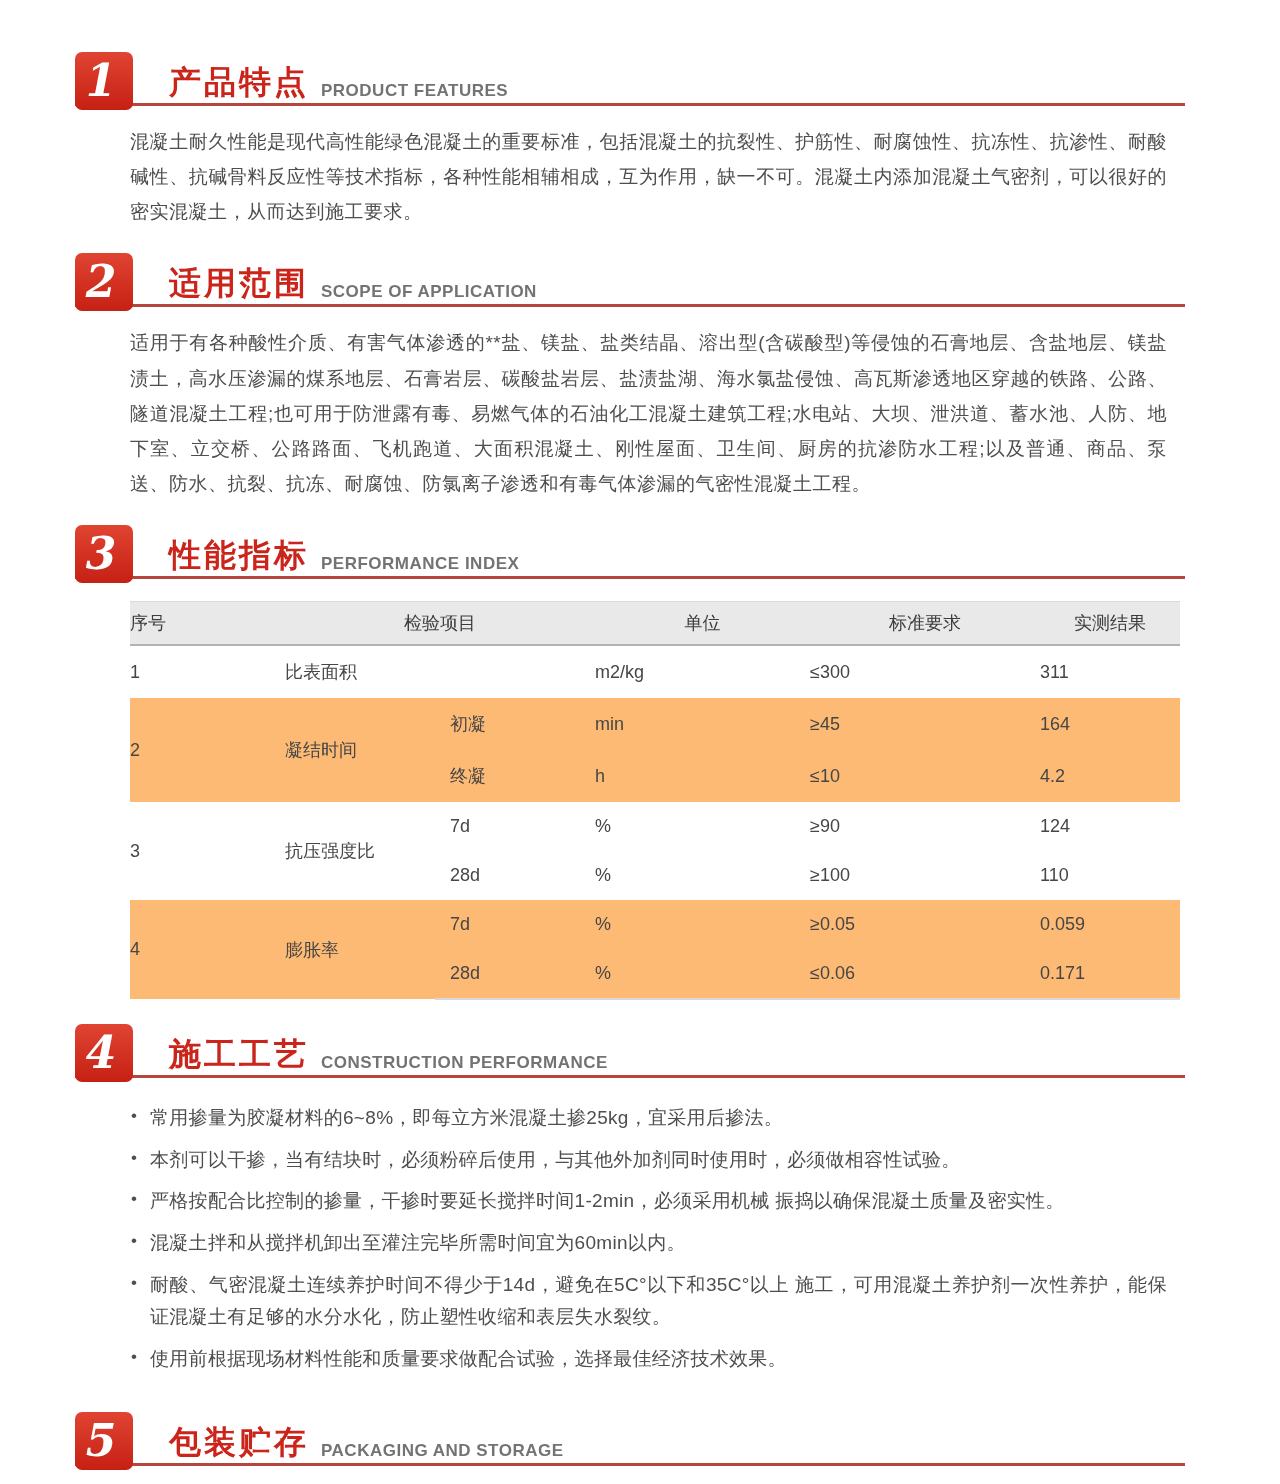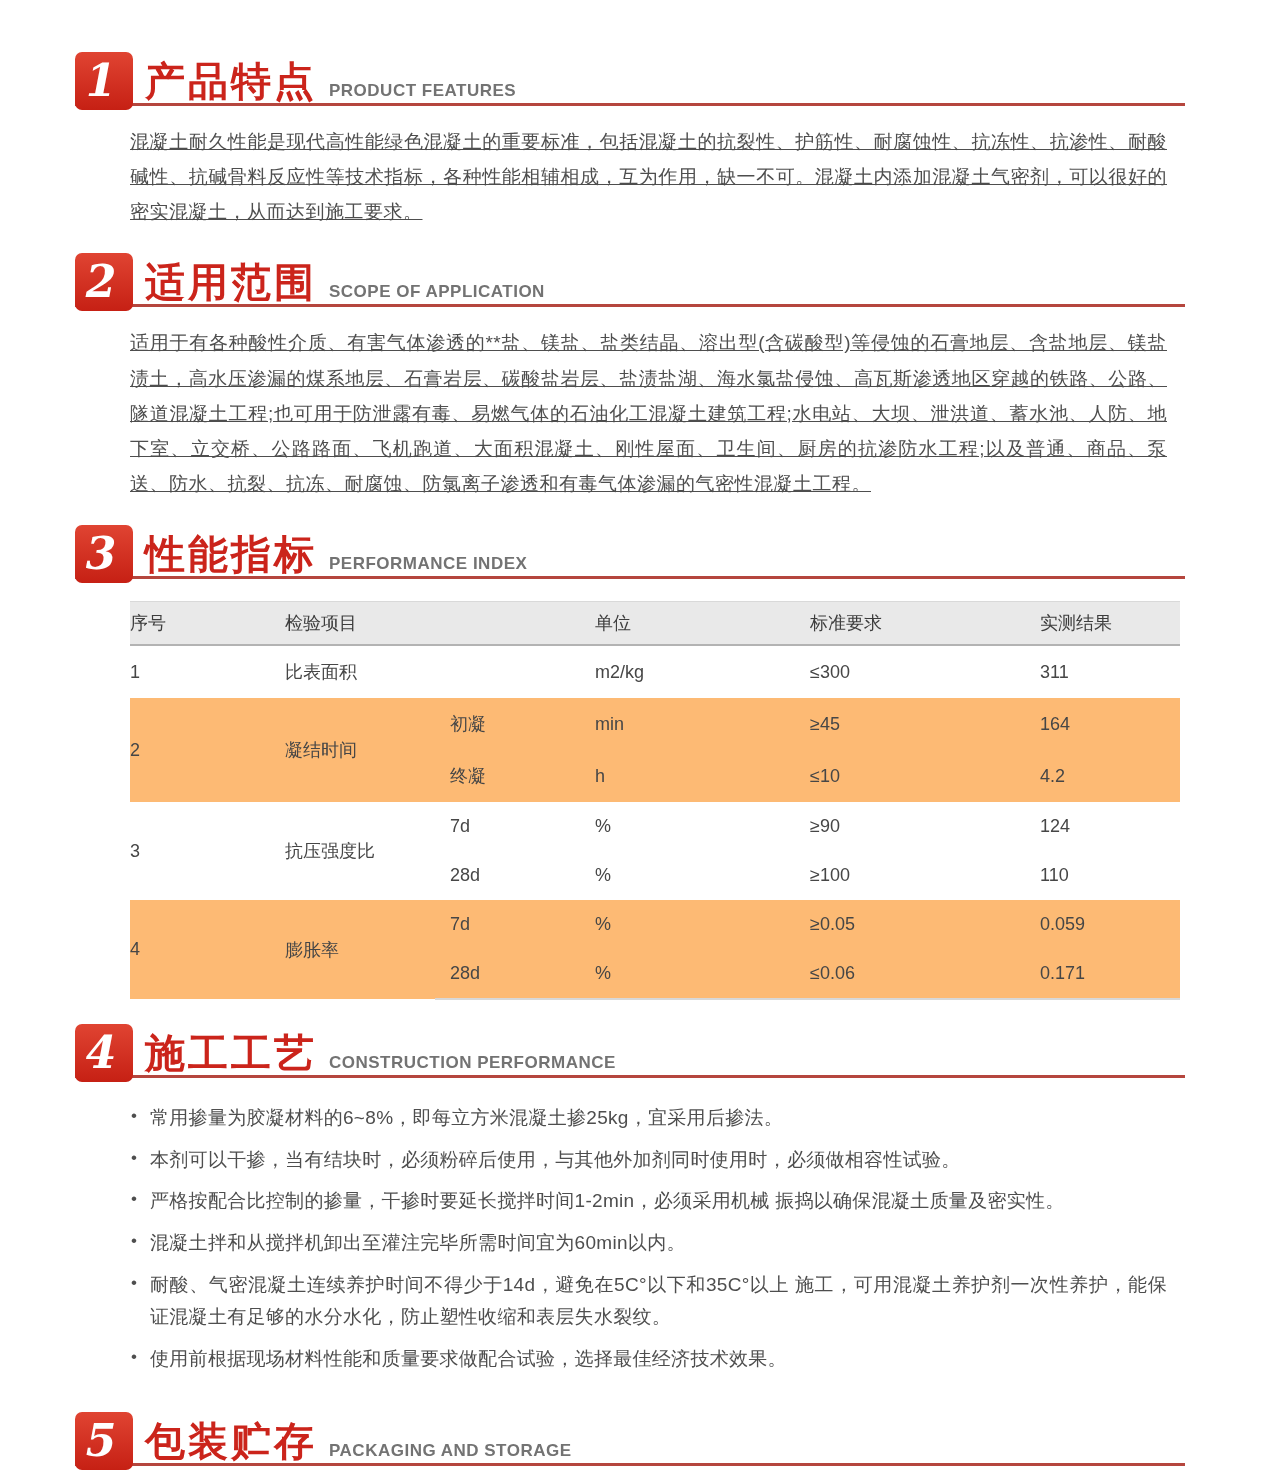--- a/index.html
+++ b/index.html
@@ -21,45 +21,45 @@
     background:linear-gradient(#e04432,#c62014);
     border-radius:7px;
     color:#ffffff; font-style:italic; font-weight:bold;
     font-family:"DejaVu Serif","Liberation Serif",serif;
     font-size:44px; line-height:1;
     display:flex; align-items:center; justify-content:center;
     padding-right:6px;
   }
   .sec-title-zh {
     position:relative; z-index:2;
-    margin-left:12px; padding-bottom:9px;
-    font-size:40px; font-weight:bold; color:#cb241b;
-    letter-spacing:3px; line-height:1;
+    margin-left:36px; padding-bottom:9px;
+    font-size:32px; font-weight:bold; color:#cb241b;
+    letter-spacing:3px; line-height:1;font-family:Liberation Mono, monospace;
   }
   .sec-title-en {
     position:relative; z-index:2;
     margin-left:12px; padding-bottom:11px;
     font-size:17px; font-weight:bold; color:#737373;
     letter-spacing:0.5px; line-height:1;
   }
 
   
-  .sec-body { margin:14px 0 0 55px; padding-right:18px;text-decoration:underline; }
+  .sec-body { margin:14px 0 0 55px; padding-right:18px; }
   .para {
     font-size:19px; line-height:1.85; color:#4e4e4e;
     text-align:justify; letter-spacing:0.5px;
   }
 
   
   .tbl-wrap { margin:18px 0 0 55px; }
   table.perf { width:1050px; border-collapse:collapse; table-layout:fixed; font-size:18px; color:#464646; }
   table.perf col.c1{width:90px;} table.perf col.c2{width:215px;} table.perf col.c3{width:160px;}
   table.perf col.c4{width:215px;} table.perf col.c5{width:230px;} table.perf col.c6{width:140px;}
   table.perf th {
-    font-weight:normal; text-align:left; color:#3d3d3d;
+    font-weight:normal; text-align:center; color:#3d3d3d;
     background:#e9e9e9; padding:9px 0;
     border-top:1px solid #d9d9d9; border-bottom:2px solid #b3b3b3;
   }
   table.perf td { padding:14px 0; vertical-align:middle; }
   table.perf .c-no  { text-align:left; }
   table.perf .c-item{ padding-left:65px; }
   table.perf .c-sub { padding-left:15px; }
   table.perf tr.gray td { background:#fdba74; }
   table.perf tr.white td { background:#ffffff; }
   table.perf tbody tr:last-child td { border-bottom:2px solid #d8d8d8; }

